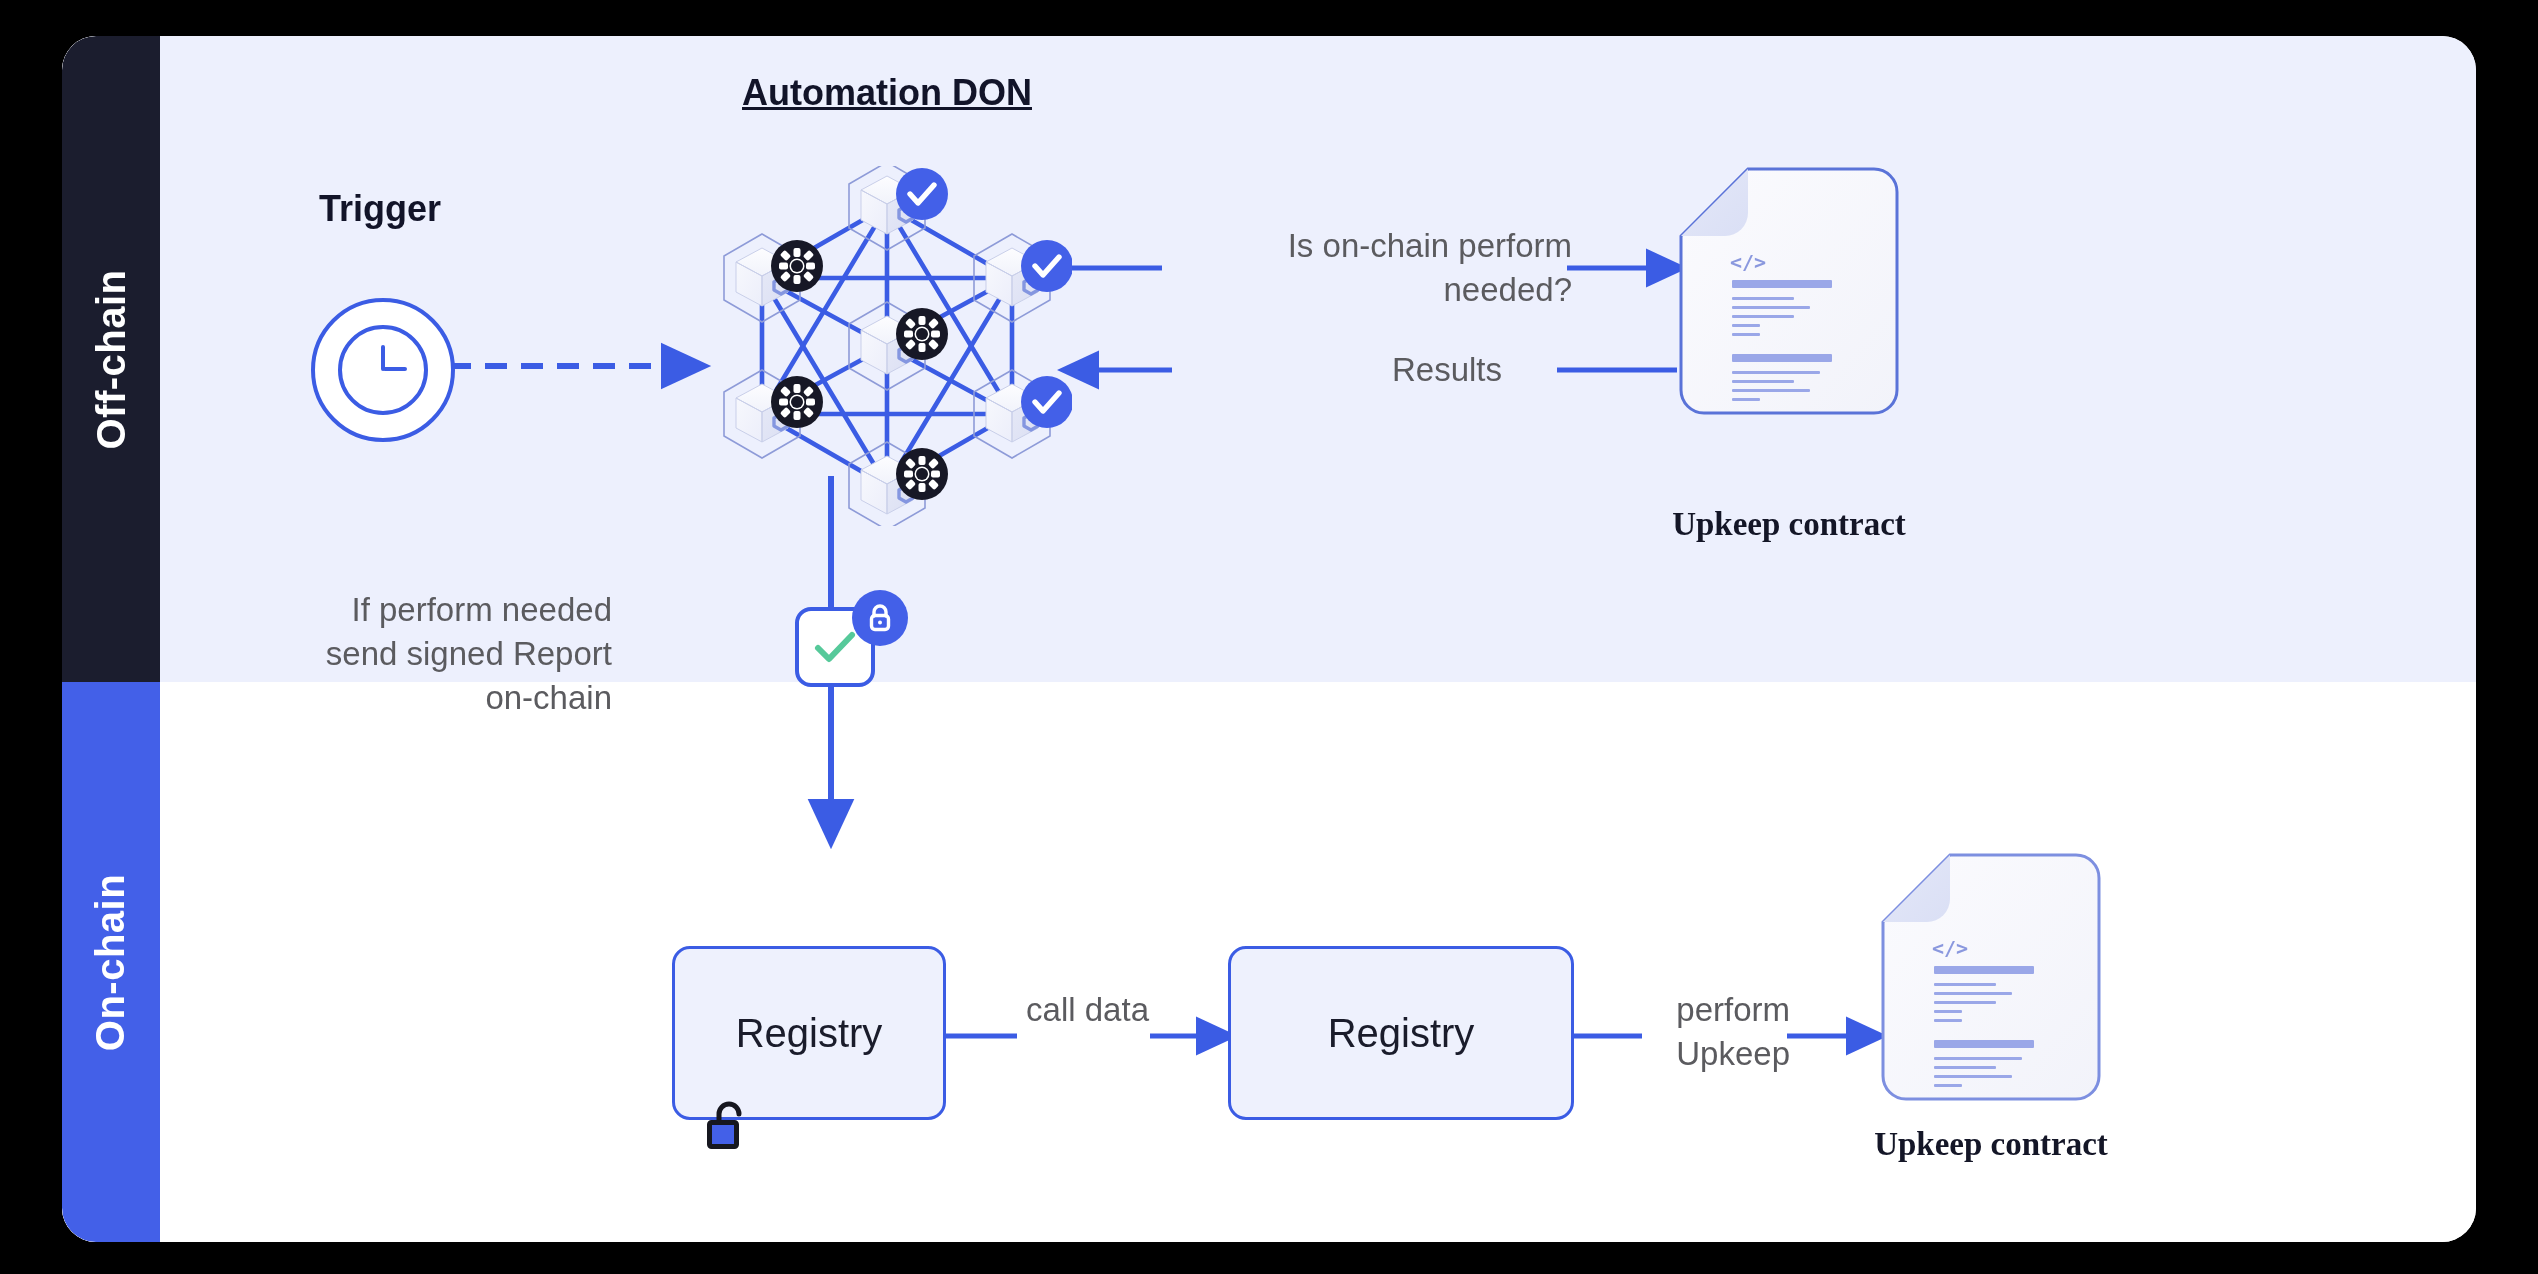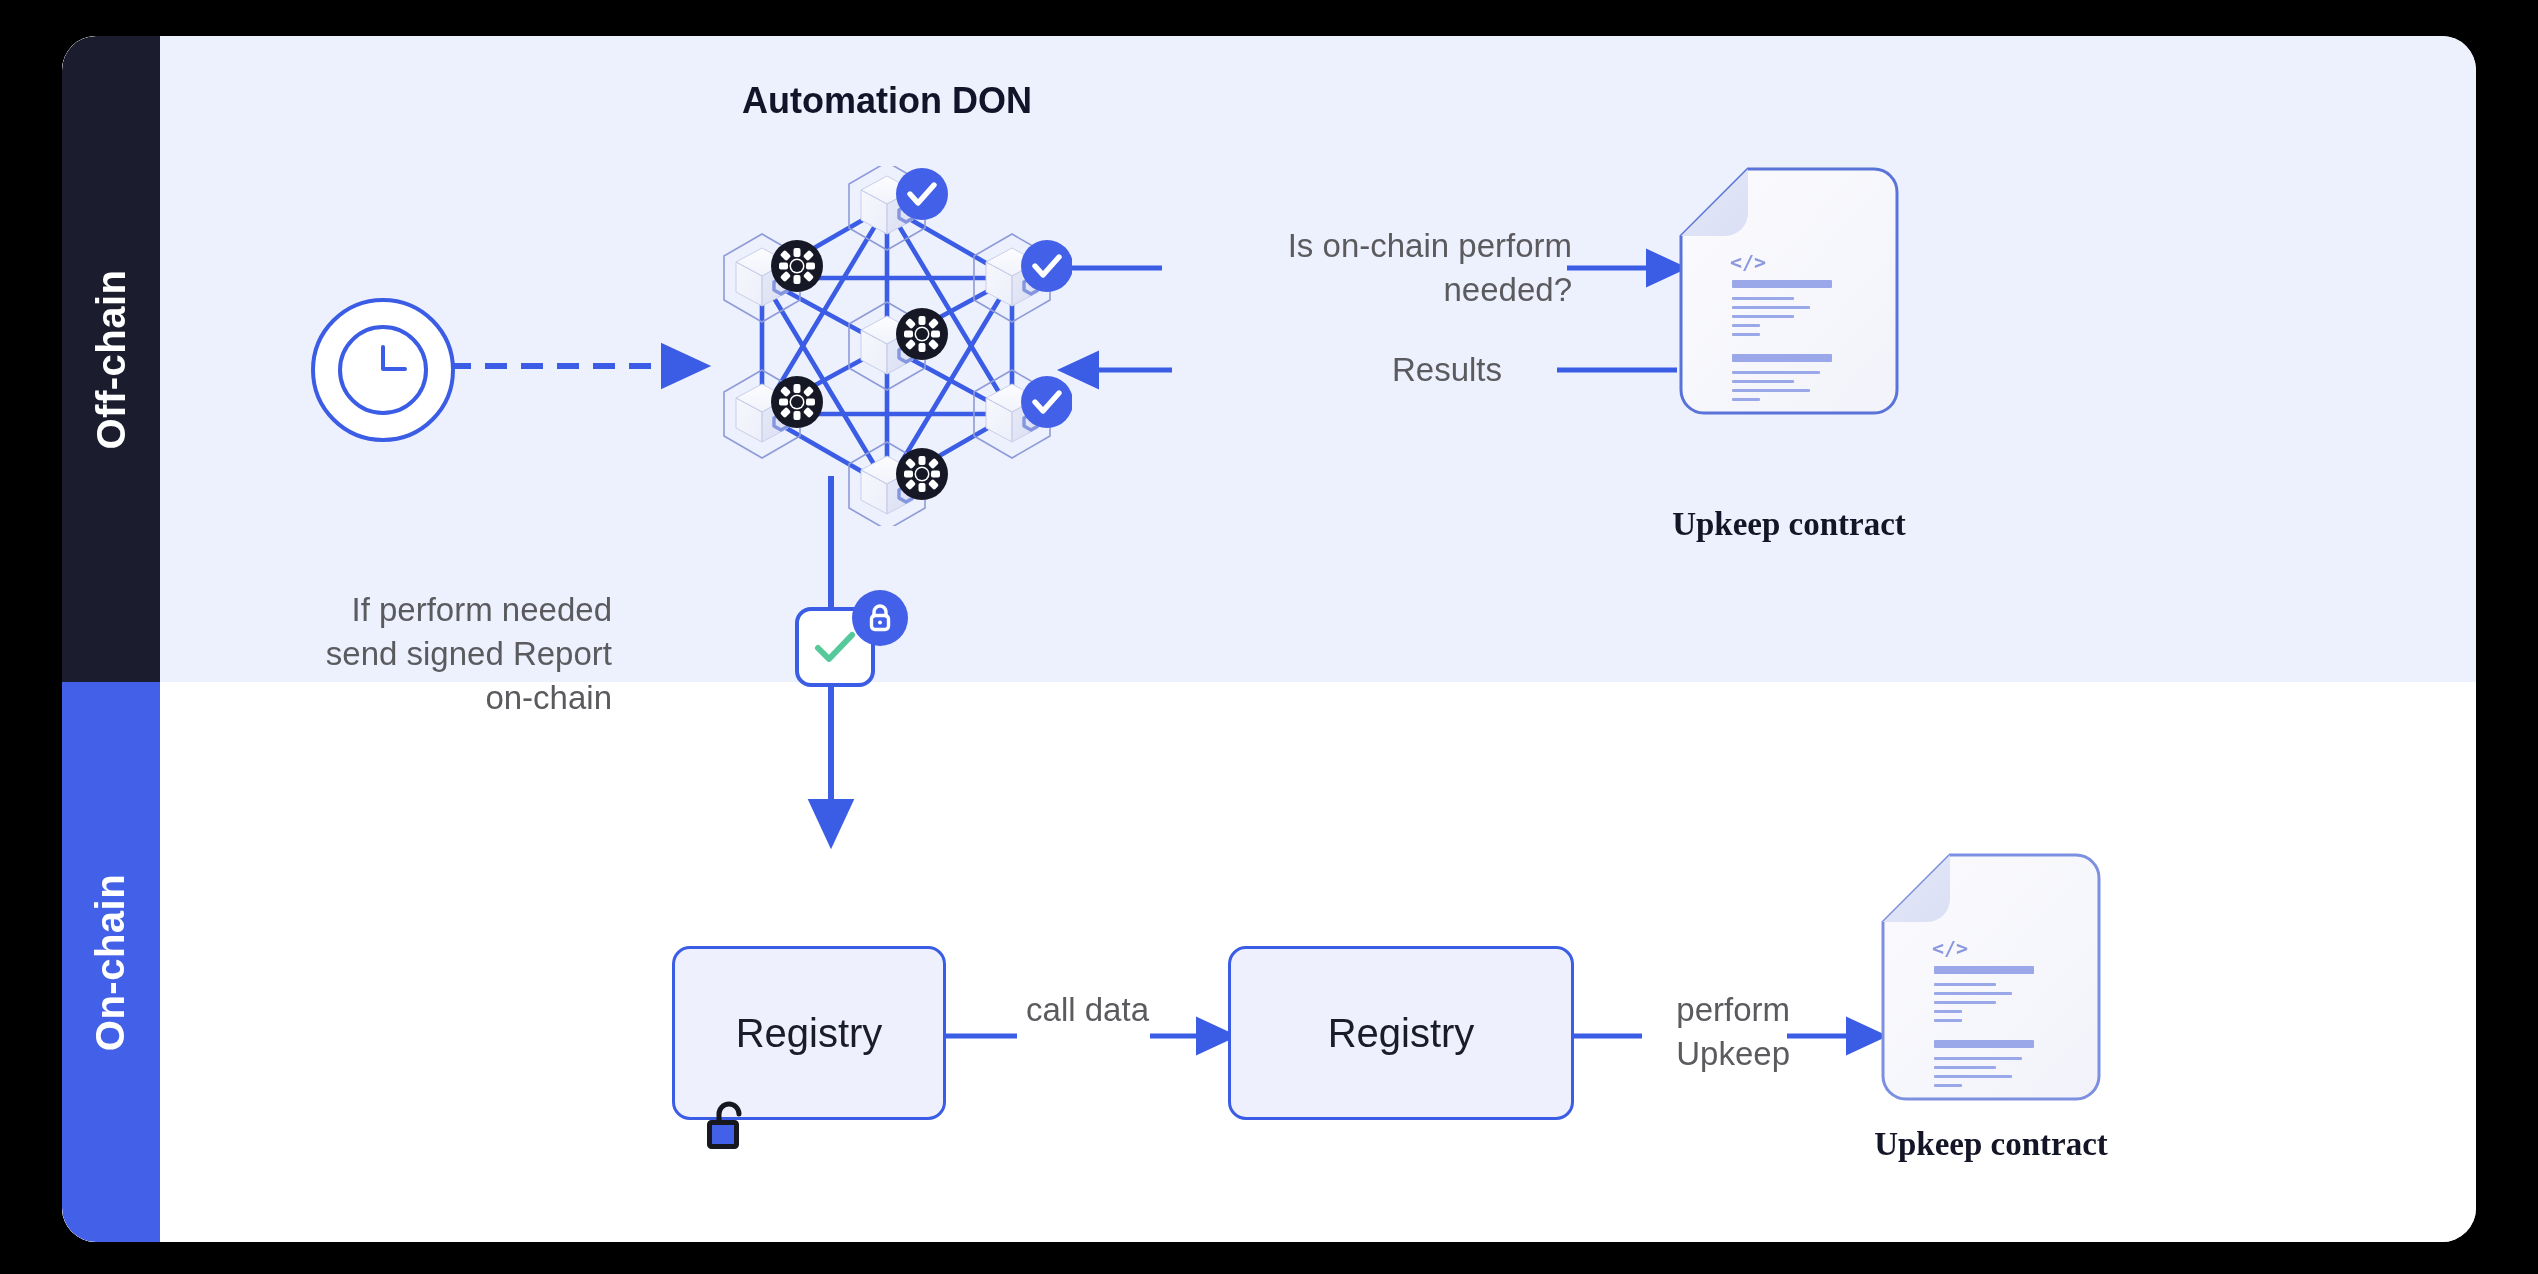--- a/index.html
+++ b/index.html
@@ -102,28 +102,29 @@
 
       <line x1="769" y1="440" x2="769" y2="800" stroke="#3b5ce4" stroke-width="6" marker-end="url(#ah)"></line>
 
       <line x1="880" y1="1000" x2="955" y2="1000" stroke="#3b5ce4" stroke-width="5"></line>
       <line x1="1088" y1="1000" x2="1165" y2="1000" stroke="#3b5ce4" stroke-width="5" marker-end="url(#ah)"></line>
 
       <line x1="1505" y1="1000" x2="1580" y2="1000" stroke="#3b5ce4" stroke-width="5"></line>
       <line x1="1725" y1="1000" x2="1815" y2="1000" stroke="#3b5ce4" stroke-width="5" marker-end="url(#ah)"></line>
     </svg>
 
+    <div class="head" style="left:160px;top:152px;width:316px;">Trigger</div>
     <div id="trigger-clock">
       <div class="inner">
         <div class="hand-v"></div>
         <div class="hand-h"></div>
       </div>
     </div>
 
-    <div class="head" style="left:640px;top:44px;width:370px;">Automation DON</div>
+    <div class="head" style="left:640px;top:36px;width:370px;text-decoration:underline;">Automation DON</div>
 
     <div id="don">
       <svg viewBox="0 0 370 360" width="370" height="360">
         <defs>
           <linearGradient id="cubeTop" x1="0" y1="0" x2="0" y2="1">
             <stop offset="0" stop-color="#fdfdff"></stop>
               <stop offset="1" stop-color="#f1f3fb"></stop>
           </linearGradient>
           <linearGradient id="cubeL" x1="0" y1="0" x2="1" y2="1">
             <stop offset="0" stop-color="#f7f8fd"></stop>

